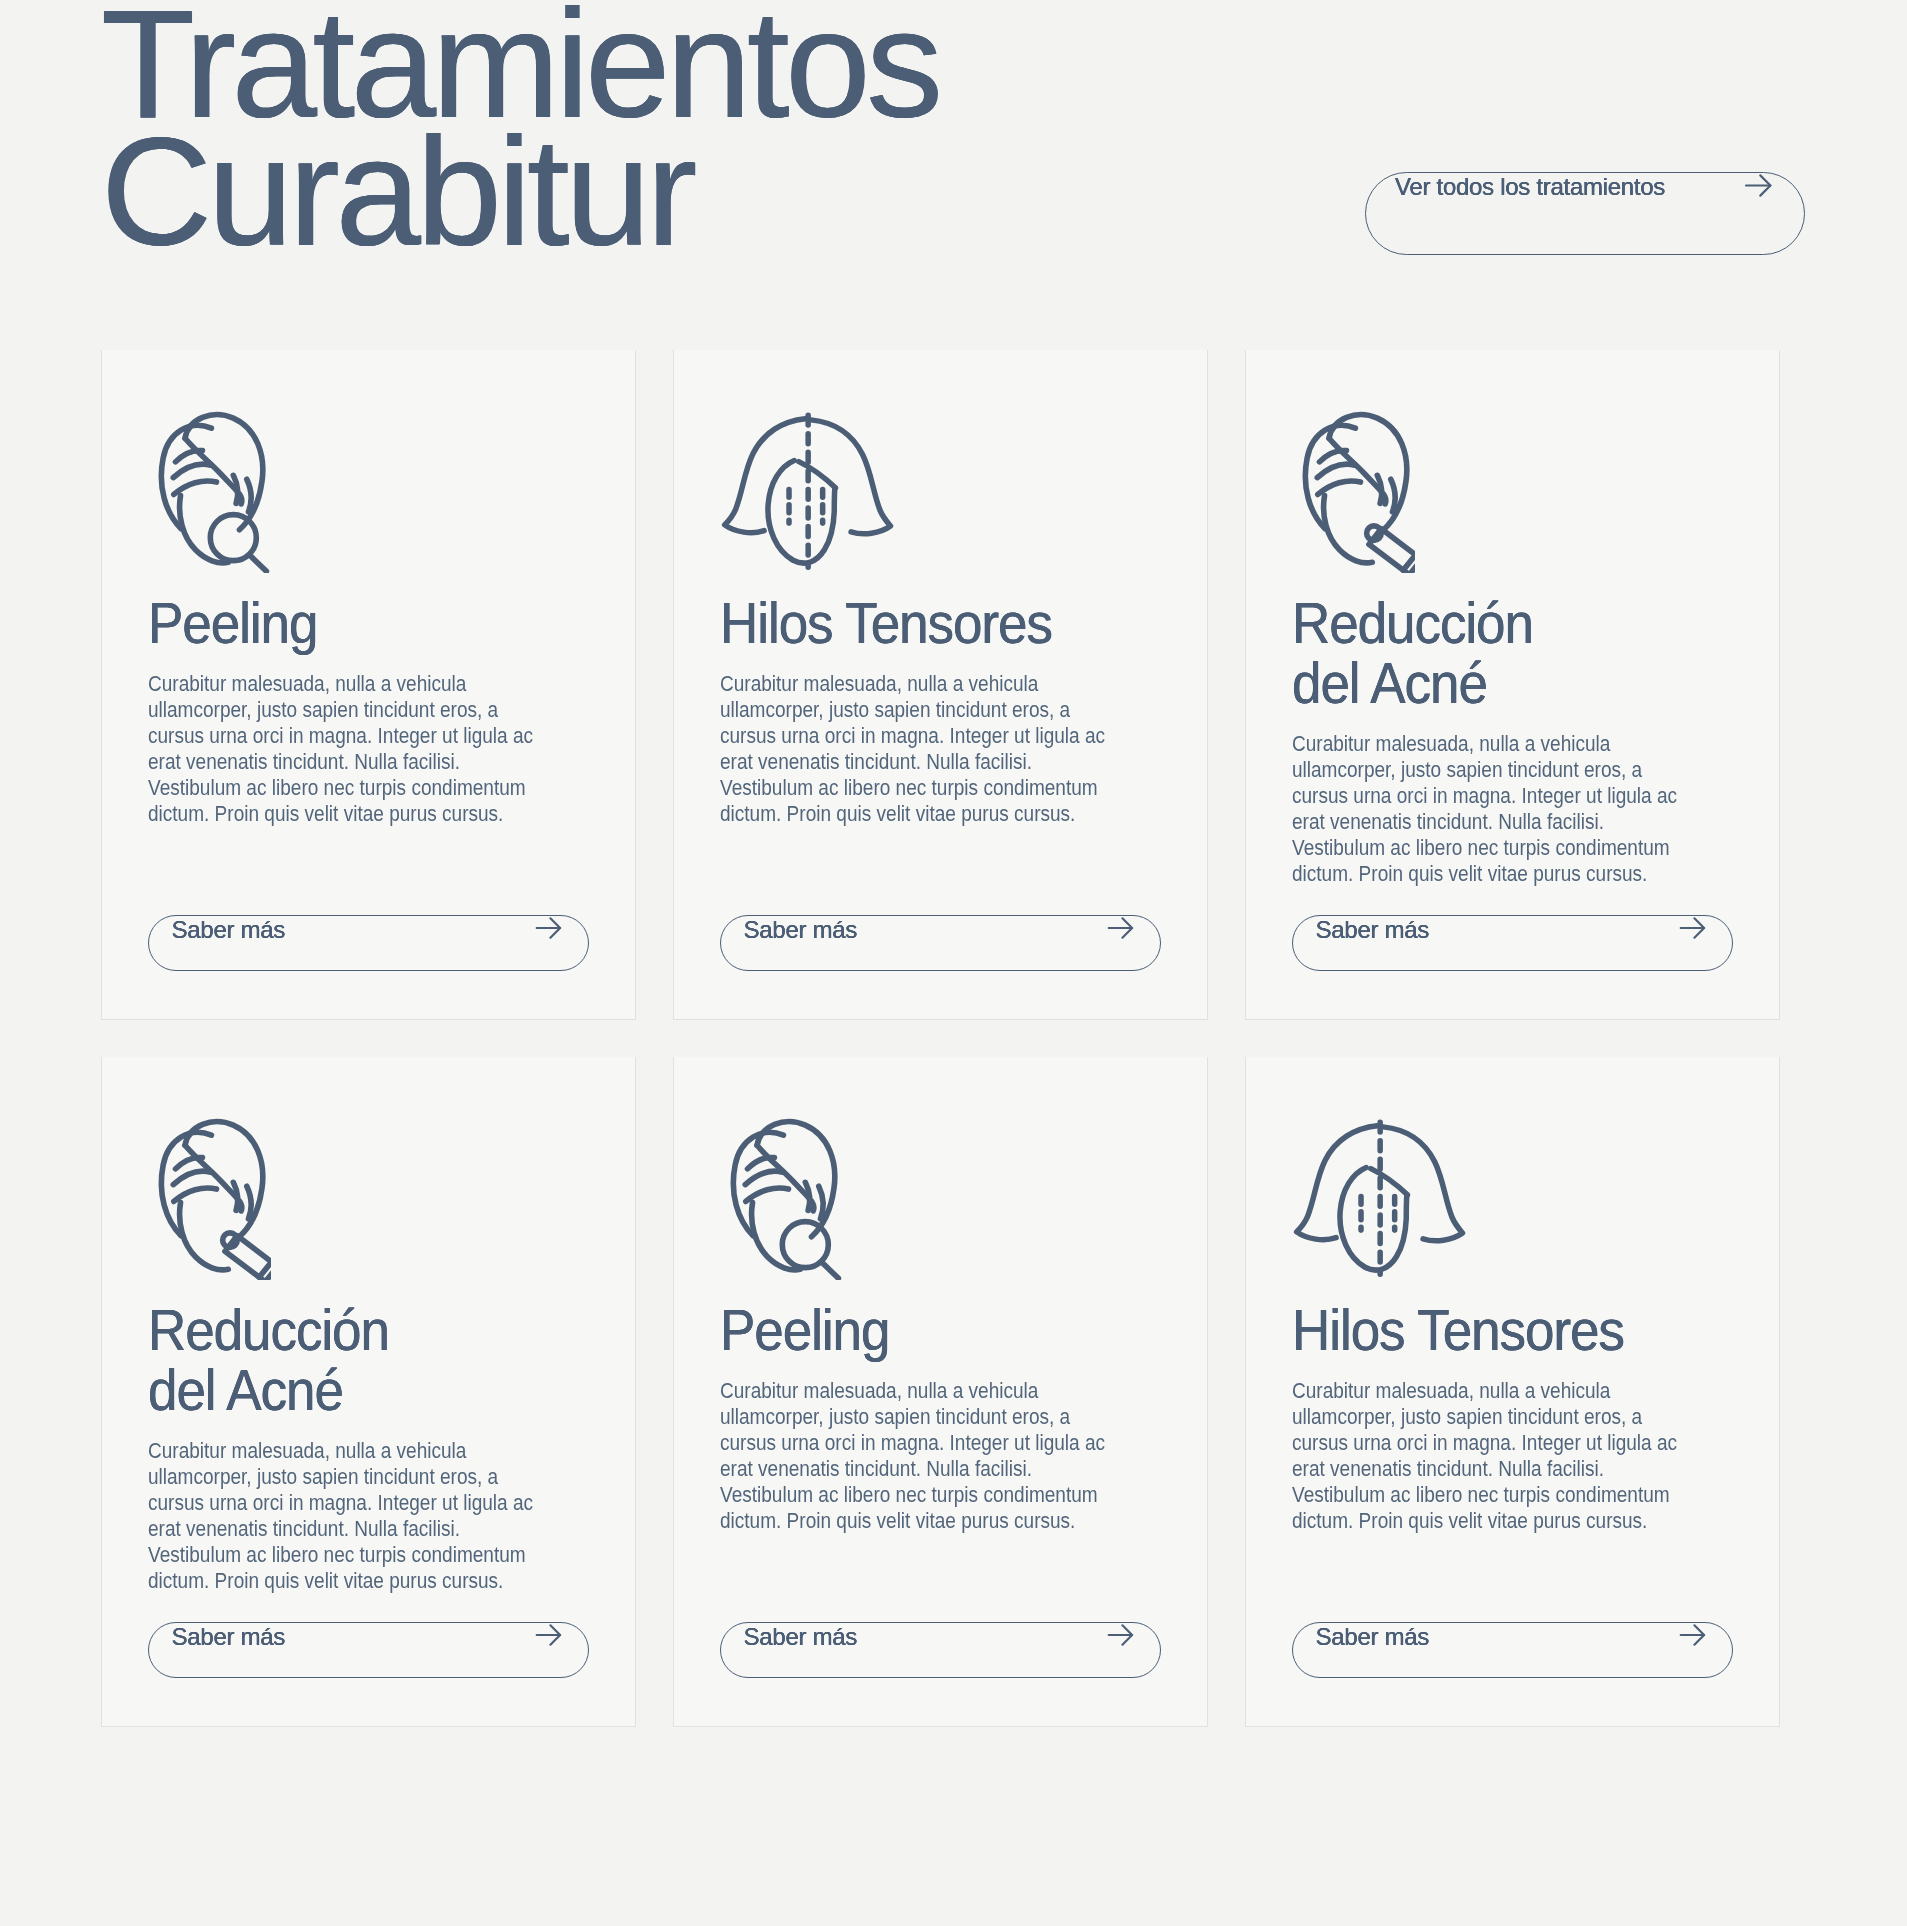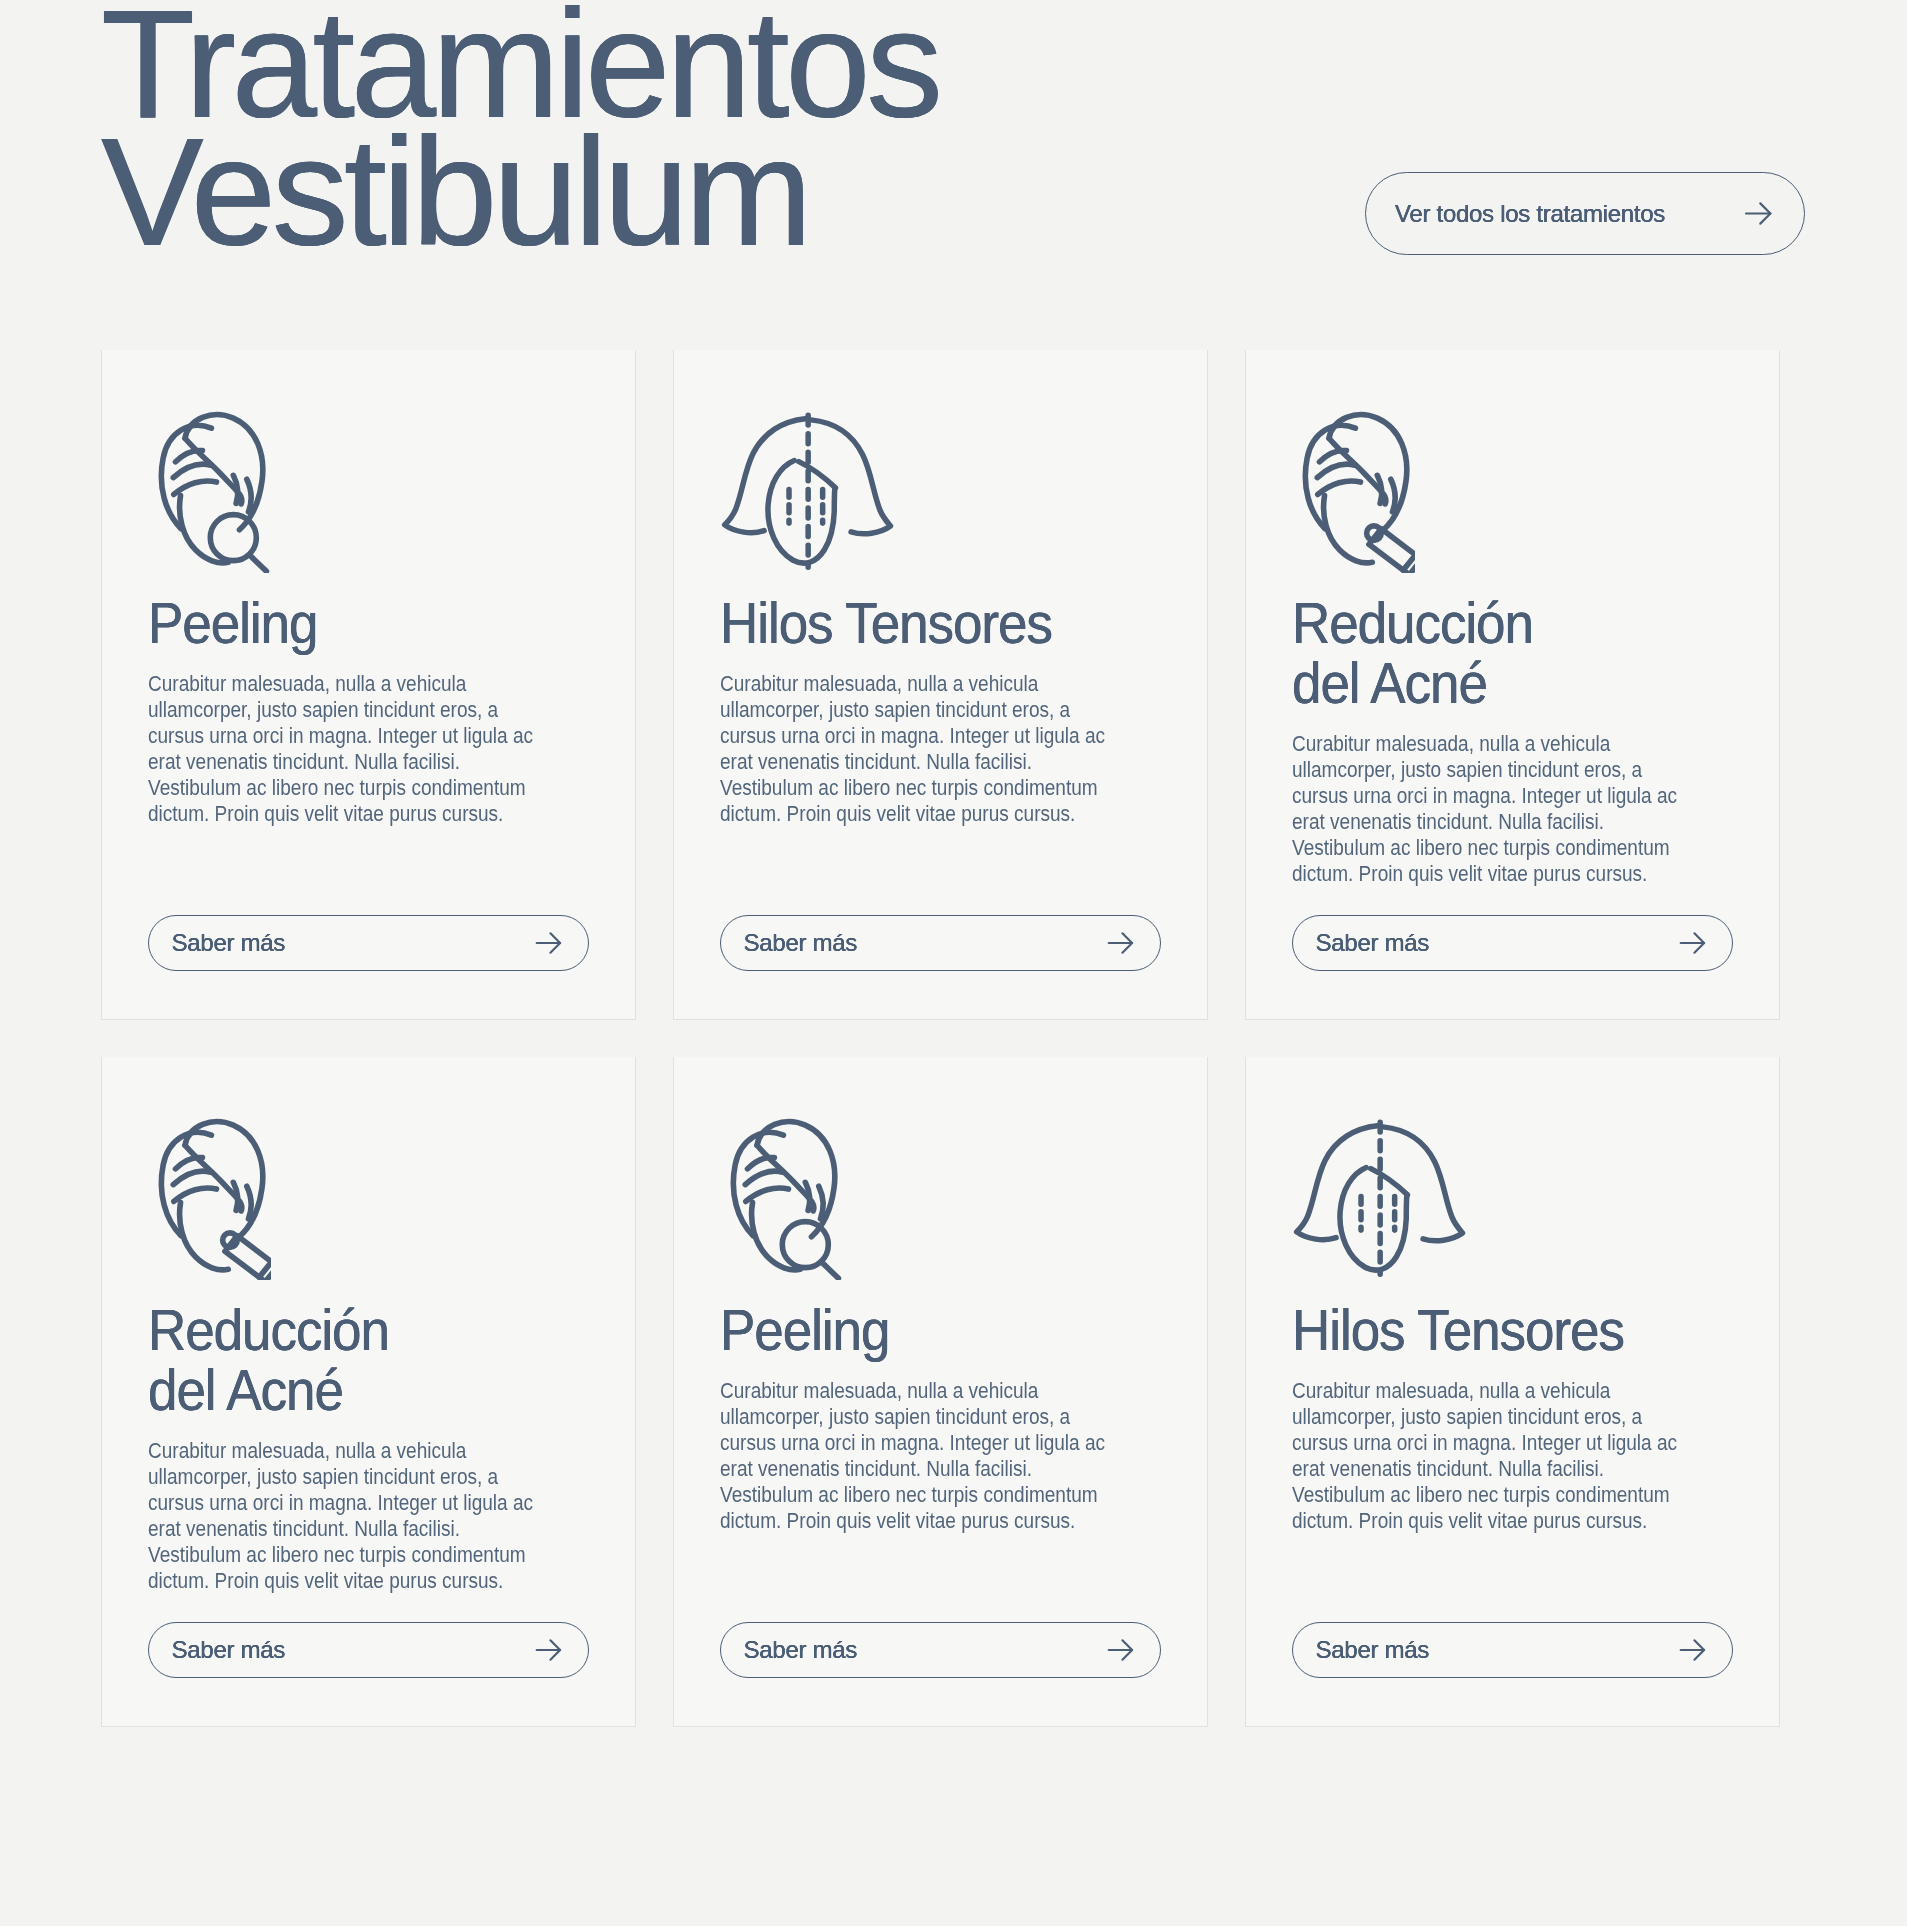--- a/index.html
+++ b/index.html
@@ -21,21 +21,21 @@
 
   
   .hdr{position:relative;height:350px;}
   .hdr h1{
     margin:0;padding:0;
     font-size:154px;line-height:128px;font-weight:500;
     letter-spacing:-0.03em;white-space:pre-line;
     text-shadow:0.4px 0 currentColor,-0.4px 0 currentColor;
   }
   .pill{
-    display:flex;align-items:center;justify-content:space-between;
+    display:flex;align-items:flex-start;justify-content:space-between;
     border:1.5px solid var(--ink);border-radius:595px;
     background:transparent;color:var(--ink);
     font-family:inherit;cursor:pointer;
   }
   .pill .lbl{
     font-size:24px;letter-spacing:-0.012em;
     text-shadow:0.2px 0 currentColor,-0.2px 0 currentColor;
     white-space:nowrap;
   }
   .pill svg{flex:0 0 auto;display:block;}
@@ -77,21 +77,21 @@
     margin-top:auto;width:100%;height:56px;padding:0 26px 0 22.6px;
   }
 </style>
 </head>
 <body>
 
 <div class="wrap">
 
   <header class="hdr">
     <h1>Tratamientos
-Vestibulum</h1>
+Curabitur</h1>
     <button class="pill view-all">
       <span class="lbl">Ver todos los tratamientos</span>
       <span>
         <svg viewBox="0 0 48 42" width="29" height="25" fill="none" stroke="currentColor" stroke-width="3.6" stroke-linecap="round" stroke-linejoin="round">
             <path d="M3 21 H44"></path>
             <path d="M27 4 L44 21 L27 38"></path>
           </svg>
       </span>
     </button>
   </header>

